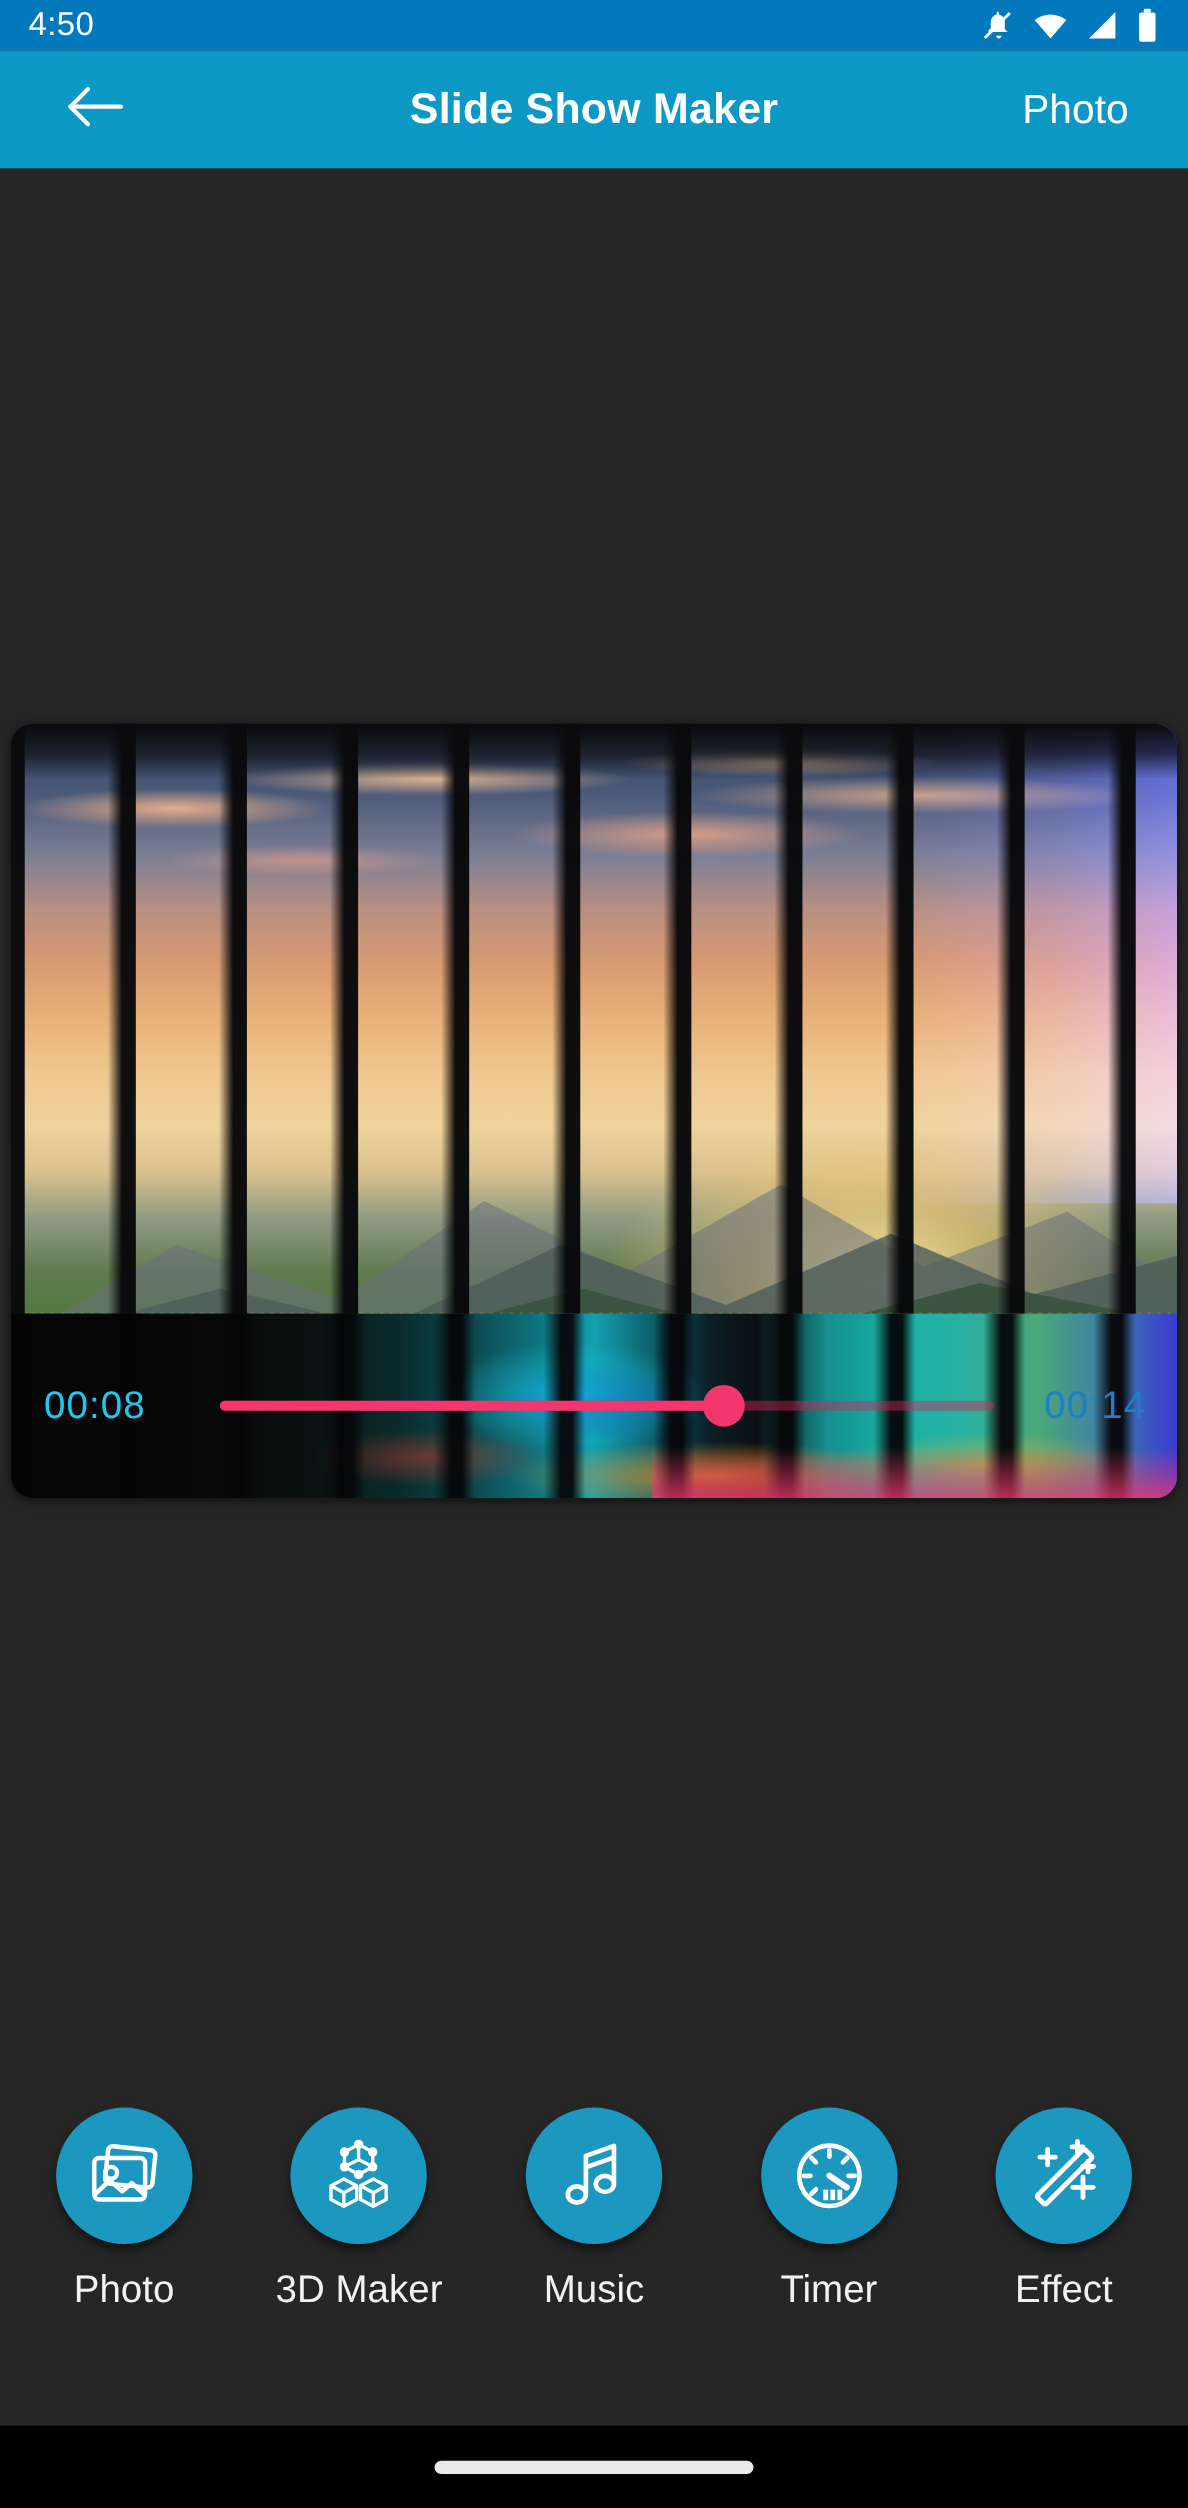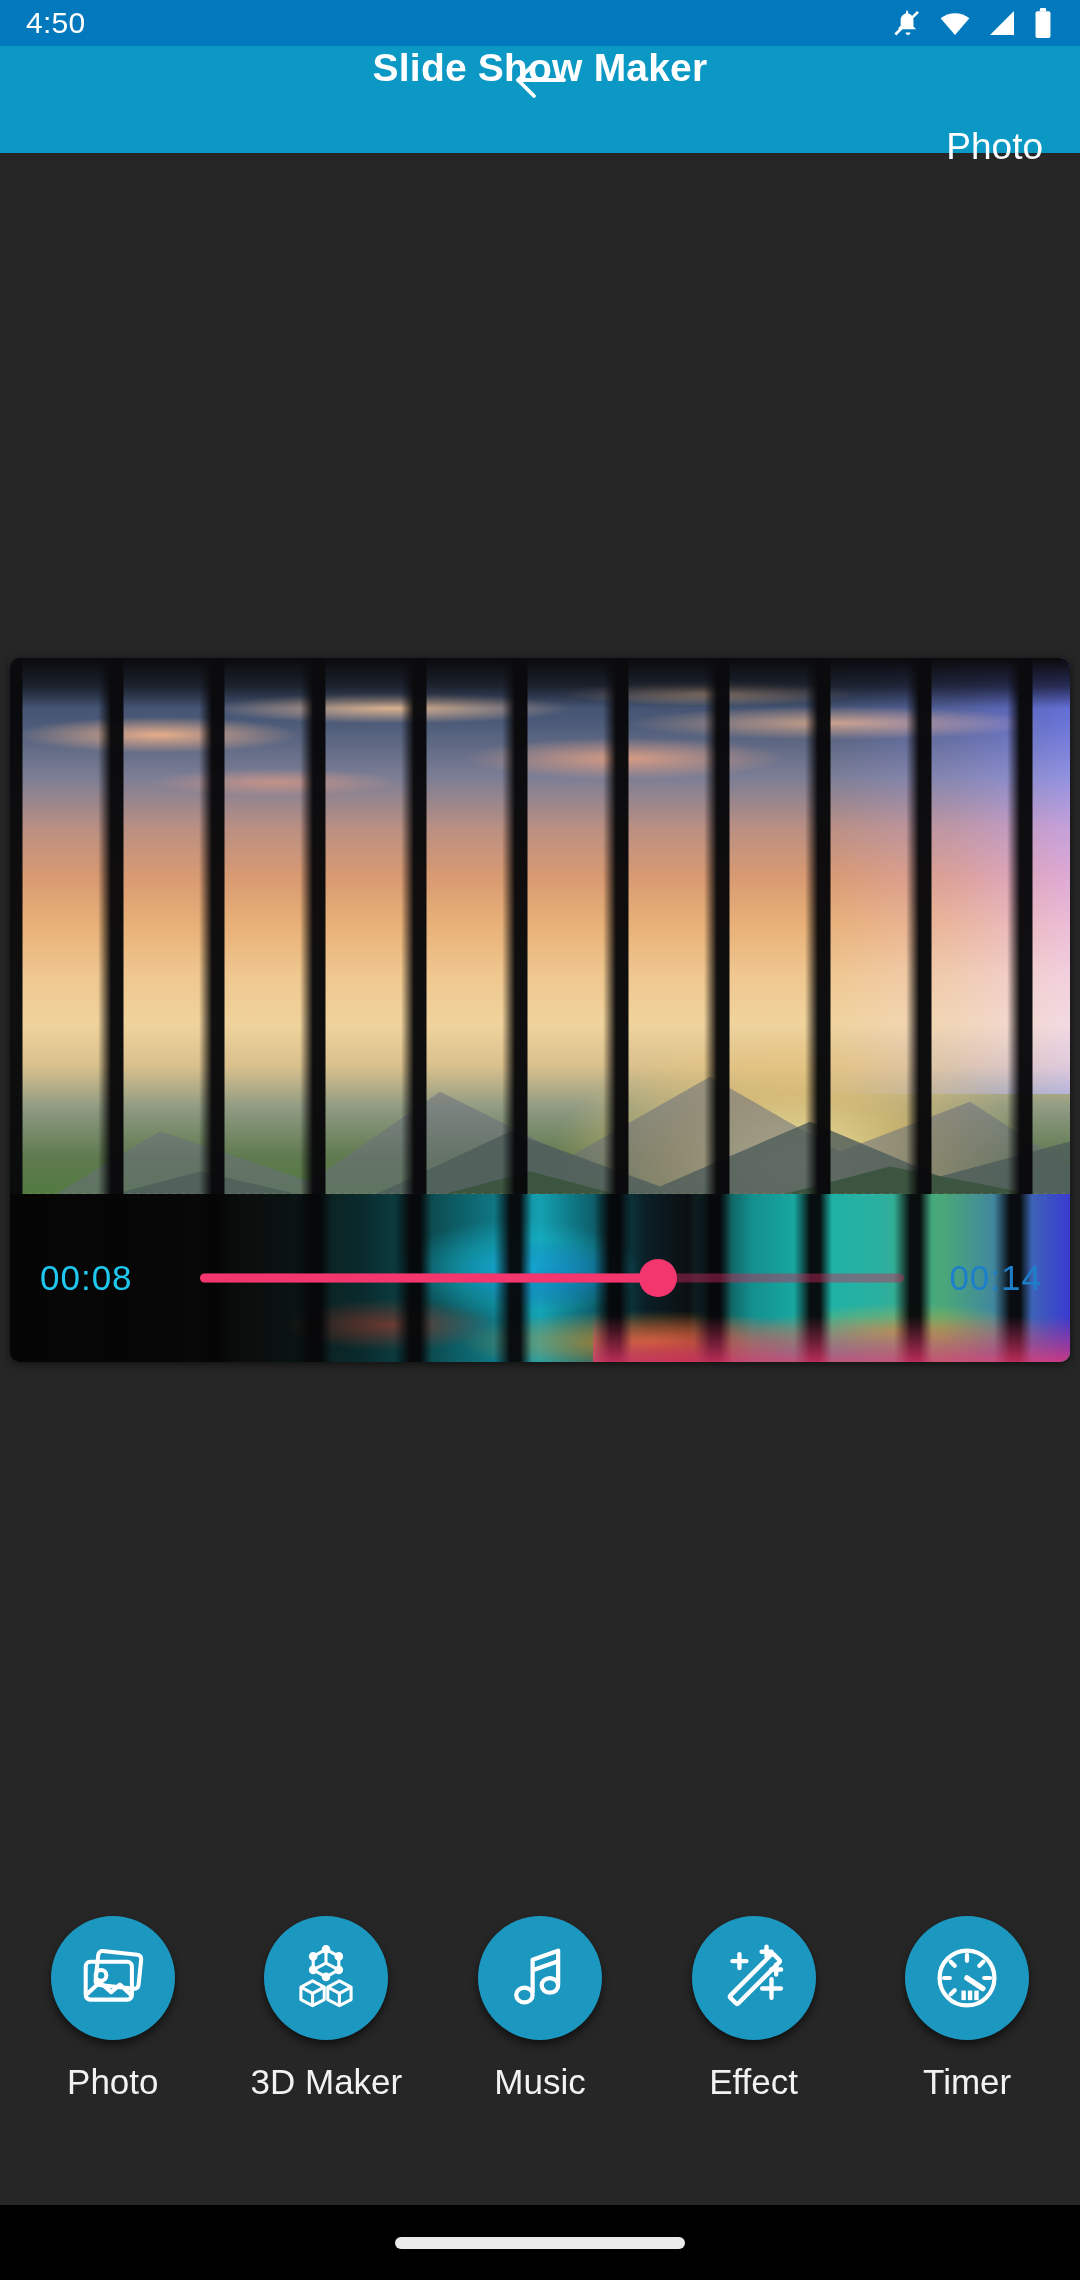--- a/index.html
+++ b/index.html
@@ -33,22 +33,21 @@
     display:flex; align-items:center; gap:14px;
   }
   .status-icons svg { display:block; }
 
   
   .appbar {
     position:absolute; top:46px; left:0;
     width:1080px; height:107px;
     background:#0b98c4;
     display:flex; align-items:center;
-    padding:0 33px;
-    flex-direction:column;
+    padding:0 50px;
   }
   .back-btn {
     width:72px; height:72px;
     display:flex; align-items:center; justify-content:center;
     cursor:pointer; flex:0 0 auto;
   }
   .appbar-title {
     position:absolute; left:0; right:0;
     text-align:center;
     color:#ffffff;
@@ -63,21 +62,21 @@
     cursor:pointer;
     z-index:2;
     padding:8px 4px;
   }
 
   
   .preview-card {
     position:absolute;
     left:10px; top:658px;
     width:1060px; height:704px;
-    border-radius:10px;
+    border-radius:20px;
     overflow:hidden;
     background:#0a0a0a;
     box-shadow:0 2px 10px rgba(0,0,0,.6);
   }
   
   .scene {
     position:absolute; inset:0;
     background:
       radial-gradient(ellipse 360px 200px at 74% 72%, rgba(255,238,170,.95) 0%, rgba(255,205,110,.55) 35%, rgba(255,170,80,0) 68%),
       linear-gradient(to bottom,
@@ -408,56 +407,56 @@
             <ellipse cx="15.5" cy="14.6" rx="2.9" ry="2.6"></ellipse>
           </svg>
         </span>
       </div>
       <div class="tool-label">Music</div>
     </div>
 
     <div class="tool">
       <div class="tool-circle">
         <span>
-          <svg width="70" height="70" viewBox="0 0 24 24" fill="none" stroke="#ffffff" stroke-width="1.5" stroke-linecap="round" stroke-linejoin="round">
-            <rect x="1.8" y="10.4" width="21" height="3.8" rx=".6" transform="rotate(-45 12.3 12.3)"></rect>
-            <line x1="4.6" y1="6.2" x2="9.4" y2="6.2"></line>
-              <line x1="7" y1="3.8" x2="7" y2="8.6"></line>
-            <line x1="14.6" y1="3" x2="18" y2="3"></line>
-              <line x1="16.3" y1="1.3" x2="16.3" y2="4.7"></line>
-            <line x1="17.9" y1="9.1" x2="21.3" y2="9.1"></line>
-              <line x1="19.6" y1="7.4" x2="19.6" y2="10.8"></line>
-            <line x1="14.8" y1="15.6" x2="21.2" y2="15.6"></line>
-              <line x1="18" y1="12.4" x2="18" y2="18.8"></line>
-          </svg>
-        </span>
-      </div>
-      <div class="tool-label">Effect</div>
-    </div>
-
-    <div class="tool">
-      <div class="tool-circle">
-        <span>
           <svg width="70" height="70" viewBox="0 0 24 24" fill="none" stroke="#ffffff" stroke-width="1.45" stroke-linecap="round">
             <circle cx="12" cy="12" r="9.4"></circle>
             <line x1="12" y1="4.1" x2="12" y2="6.1"></line>
             <line x1="19.9" y1="12" x2="17.9" y2="12"></line>
             <line x1="4.1" y1="12" x2="6.1" y2="12"></line>
             <line x1="17.6" y1="6.4" x2="16.2" y2="7.8"></line>
             <line x1="6.4" y1="6.4" x2="7.8" y2="7.8"></line>
             <line x1="6.4" y1="17.6" x2="7.8" y2="16.2"></line>
             <line x1="12" y1="12" x2="17.4" y2="15.6" stroke-width="1.9"></line>
             <rect x="10.1" y="16.3" width="1.5" height="3.3" fill="#ffffff" stroke="none"></rect>
             <rect x="12.3" y="16.3" width="1.5" height="3.3" fill="#ffffff" stroke="none"></rect>
             <rect x="14.5" y="16.3" width="1.5" height="3.3" fill="#ffffff" stroke="none"></rect>
           </svg>
         </span>
       </div>
       <div class="tool-label">Timer</div>
     </div>
 
+    <div class="tool">
+      <div class="tool-circle">
+        <span>
+          <svg width="70" height="70" viewBox="0 0 24 24" fill="none" stroke="#ffffff" stroke-width="1.5" stroke-linecap="round" stroke-linejoin="round">
+            <rect x="1.8" y="10.4" width="21" height="3.8" rx=".6" transform="rotate(-45 12.3 12.3)"></rect>
+            <line x1="4.6" y1="6.2" x2="9.4" y2="6.2"></line>
+              <line x1="7" y1="3.8" x2="7" y2="8.6"></line>
+            <line x1="14.6" y1="3" x2="18" y2="3"></line>
+              <line x1="16.3" y1="1.3" x2="16.3" y2="4.7"></line>
+            <line x1="17.9" y1="9.1" x2="21.3" y2="9.1"></line>
+              <line x1="19.6" y1="7.4" x2="19.6" y2="10.8"></line>
+            <line x1="14.8" y1="15.6" x2="21.2" y2="15.6"></line>
+              <line x1="18" y1="12.4" x2="18" y2="18.8"></line>
+          </svg>
+        </span>
+      </div>
+      <div class="tool-label">Effect</div>
+    </div>
+
   </div>
 
   <div class="navbar">
     <div class="home-pill"></div>
   </div>
 
 </div>
 
 </body></html>

